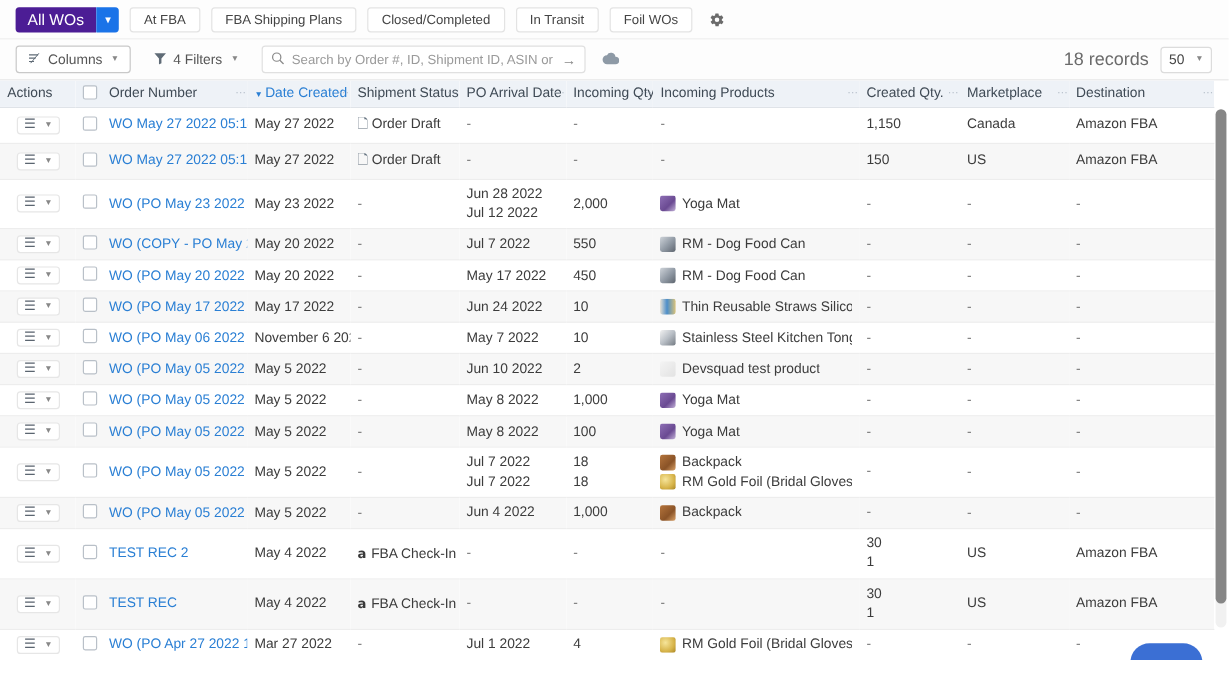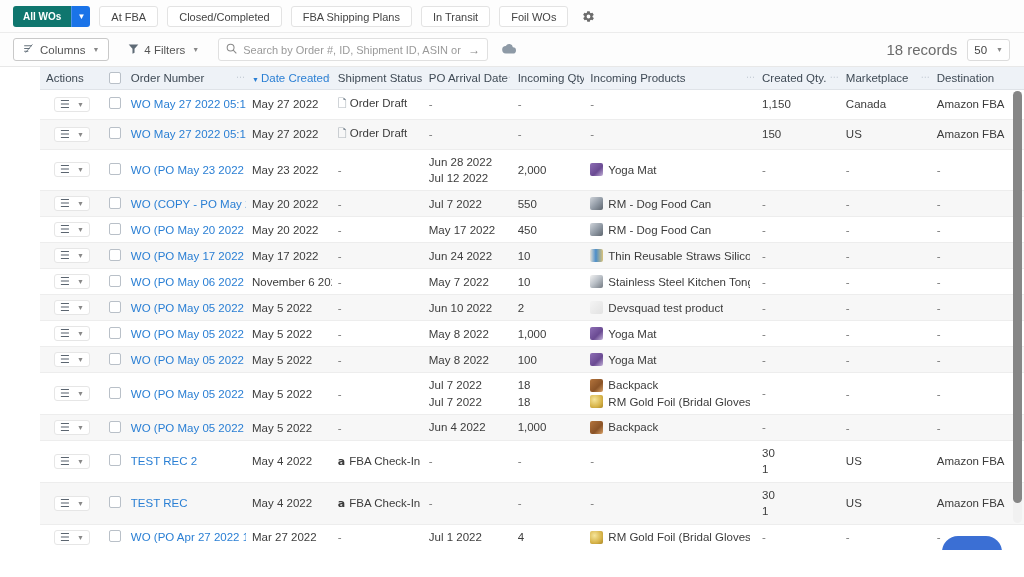--- a/index.html
+++ b/index.html
@@ -50,25 +50,25 @@
   .filterbar {
     height: 33px;
     display: flex; align-items: center;
     padding-left: 13px;
     gap: 9px;
     background: #fdfdfd;
     border-bottom: 1px solid #ececec;
   }
   .btn-primary-split { display: flex; align-items: center; }
   .btn-primary {
-    background: #0f766e; color: #fff;
+    background: #4c1d95; color: #fff;
     height: 21px; line-height: 21px;
     padding: 0 10px;
     border-radius: 3px 0 0 3px;
-    font-size: 10px; font-weight: bold;
+    font-size: 13px; font-weight: normal;
     cursor: pointer;
   }
   .btn-primary-caret {
     background: #1a73e8; color: #fff;
     height: 21px; width: 19px;
     border-radius: 0 3px 3px 0;
     border-left: 1px solid #4d90ec;
     display: flex; align-items: center; justify-content: center;
     font-size: 8px;
     cursor: pointer;
@@ -141,21 +141,21 @@
     height: 22px; min-width: 42px;
     display: flex; align-items: center; justify-content: center; gap: 7px;
     border: 1px solid #dcdcdc; border-radius: 3px;
     background: #fff;
     font-size: 11.5px; color: #444;
     padding: 0 6px;
     cursor: pointer;
   }
 
   
-  .tablearea { position: relative; height: calc(577px - 27px - 33px - 34px); overflow: hidden; margin-left: 40px; }
+  .tablearea { position: relative; height: calc(577px - 27px - 33px - 34px); overflow: hidden; }
   table { border-collapse: collapse; width: 1012px; table-layout: fixed; }
   thead th {
     background: #eef2f7;
     height: 22px;
     font-size: 11.5px;
     font-weight: normal;
     color: #3f4a55;
     text-align: left;
     padding: 0 6px;
     border-bottom: 1px solid #dfe3e8;
@@ -230,22 +230,22 @@
 <div class="app">
 
 
   <div class="filterbar">
     <div class="btn-primary-split">
       <div class="btn-primary">All WOs</div>
       <div class="btn-primary-caret">▼</div>
     </div>
     <div id="filter-pills" style="display:flex;gap:9px;align-items:center;">
         <div class="pill">At FBA</div>
+        <div class="pill">FBA Shipping Plans</div>
         <div class="pill">Closed/Completed</div>
-        <div class="pill">FBA Shipping Plans</div>
         <div class="pill">In Transit</div>
         <div class="pill">Foil WOs</div>
       </div>
     <div class="gear-btn">
       <svg width="13" height="13" viewBox="0 0 24 24" fill="#6b6b6b">
         <path d="M19.4 13a7.6 7.6 0 000-2l2.1-1.6a.5.5 0 00.1-.6l-2-3.4a.5.5 0 00-.6-.2l-2.5 1a7.3 7.3 0 00-1.7-1l-.4-2.6a.5.5 0 00-.5-.4h-4a.5.5 0 00-.5.4l-.4 2.6c-.6.2-1.2.6-1.7 1l-2.5-1a.5.5 0 00-.6.2l-2 3.4a.5.5 0 00.1.6L4.6 11a7.6 7.6 0 000 2l-2.1 1.6a.5.5 0 00-.1.6l2 3.4c.1.2.4.3.6.2l2.5-1c.5.4 1.1.8 1.7 1l.4 2.6c0 .2.2.4.5.4h4c.3 0 .5-.2.5-.4l.4-2.6c.6-.2 1.2-.6 1.7-1l2.5 1c.2.1.5 0 .6-.2l2-3.4a.5.5 0 00-.1-.6L19.4 13zM12 15.5A3.5 3.5 0 1112 8.5a3.5 3.5 0 010 7z"></path>
       </svg>
     </div>
   </div>
 

